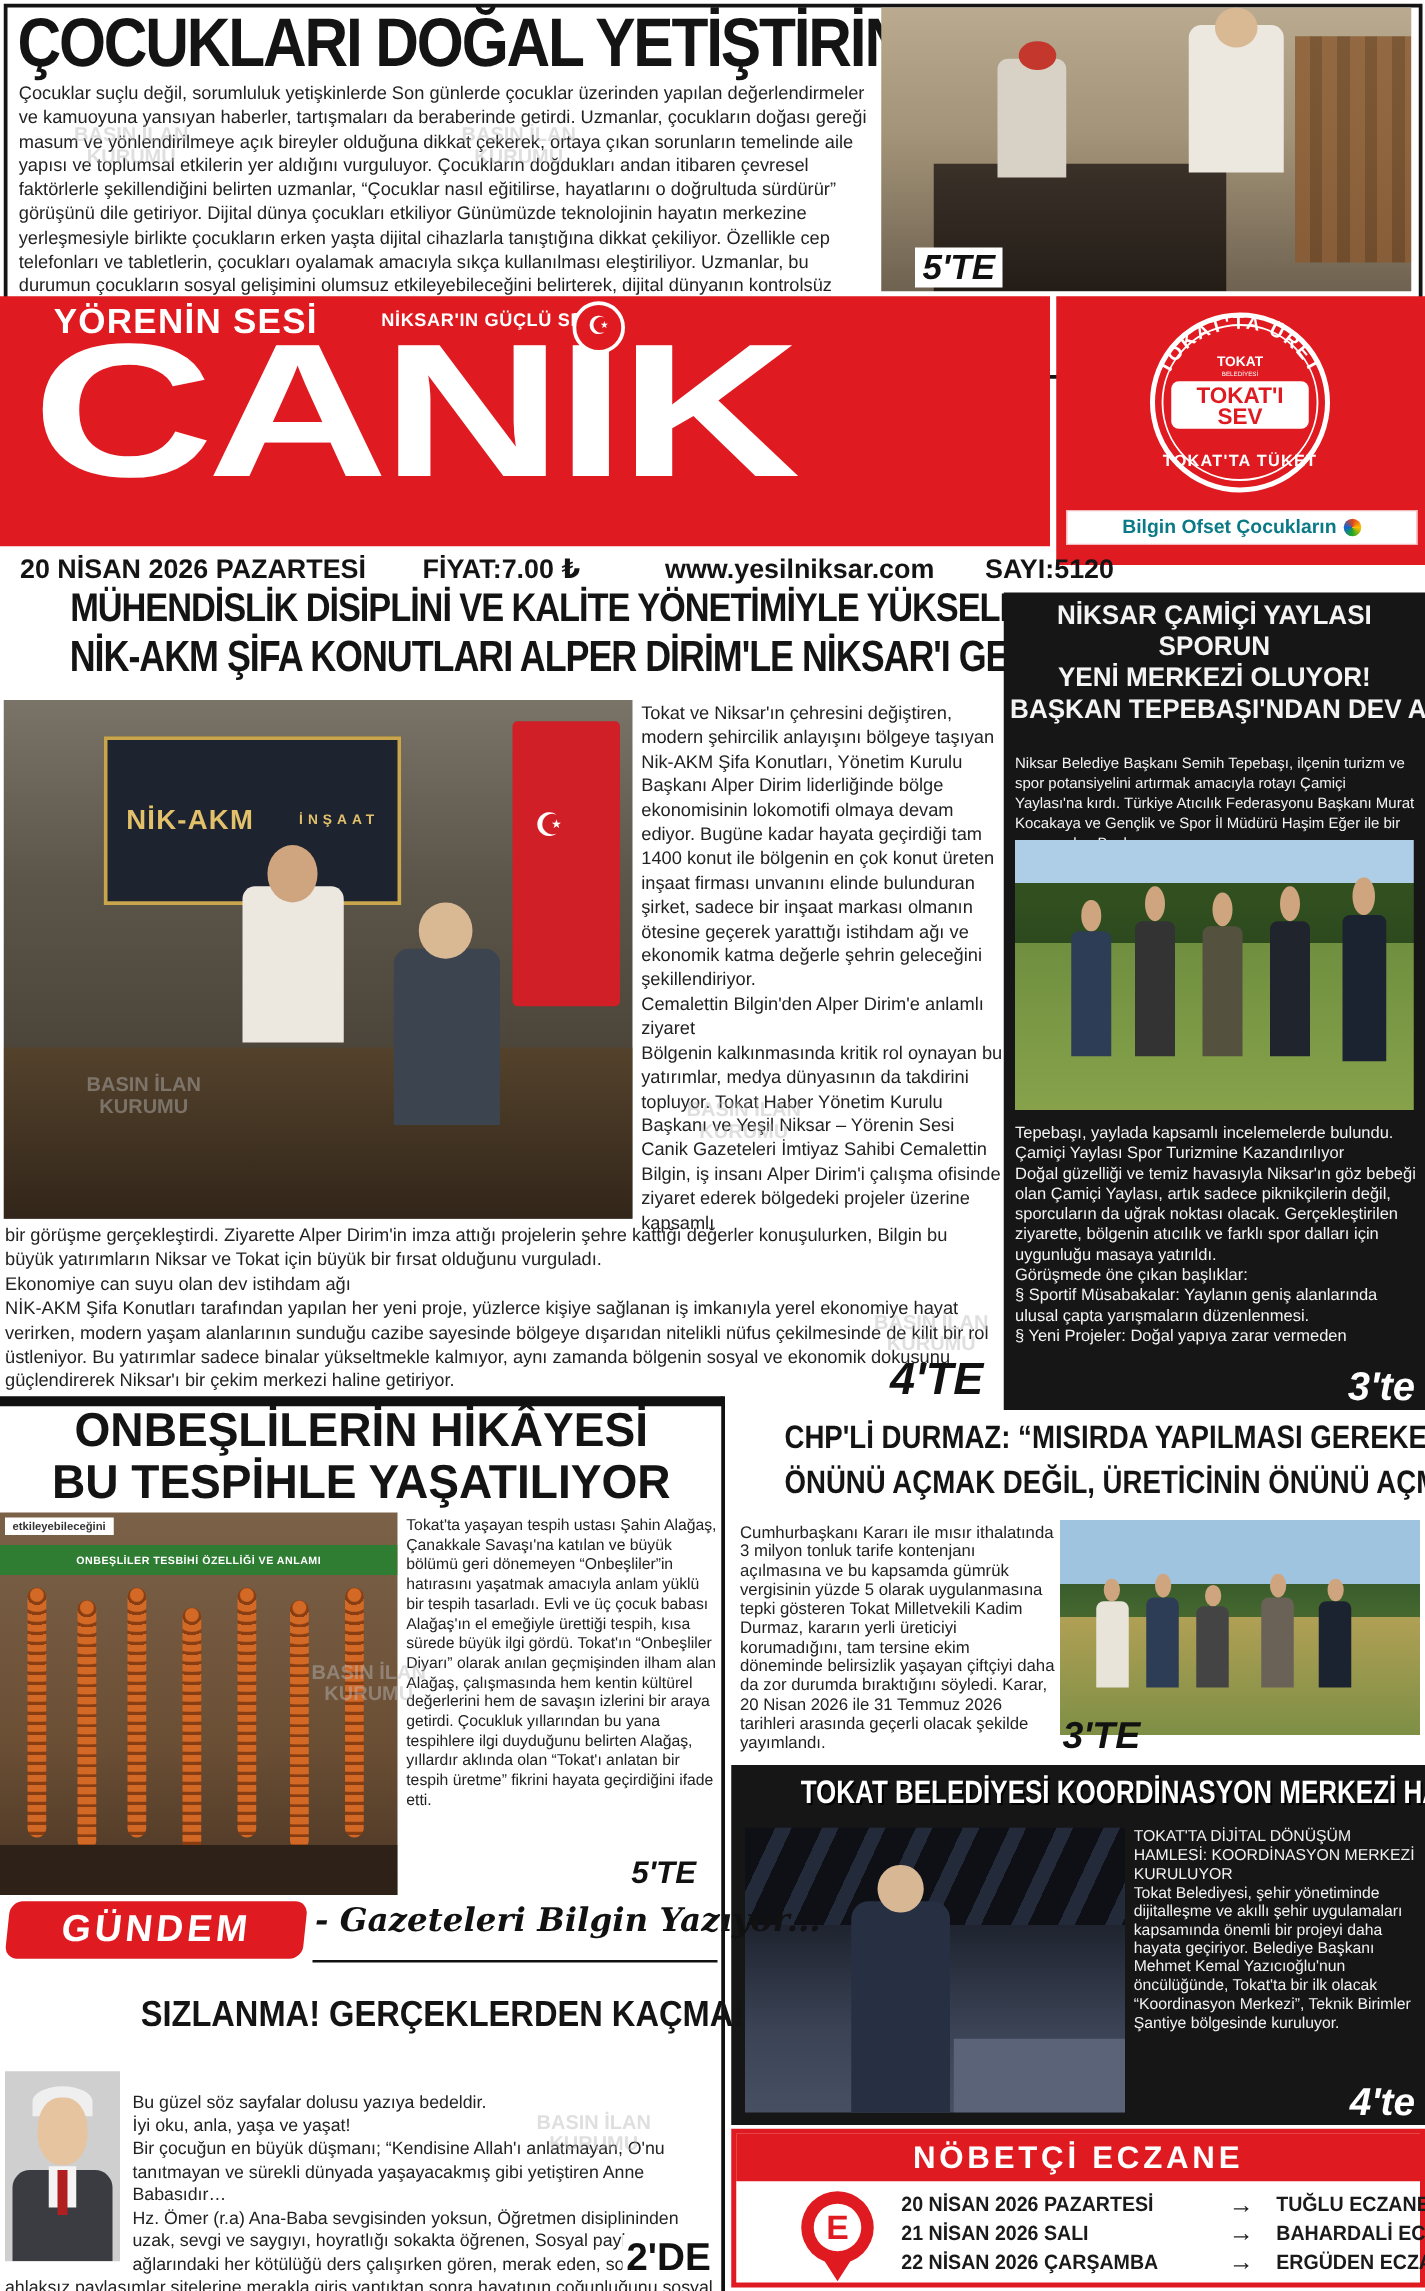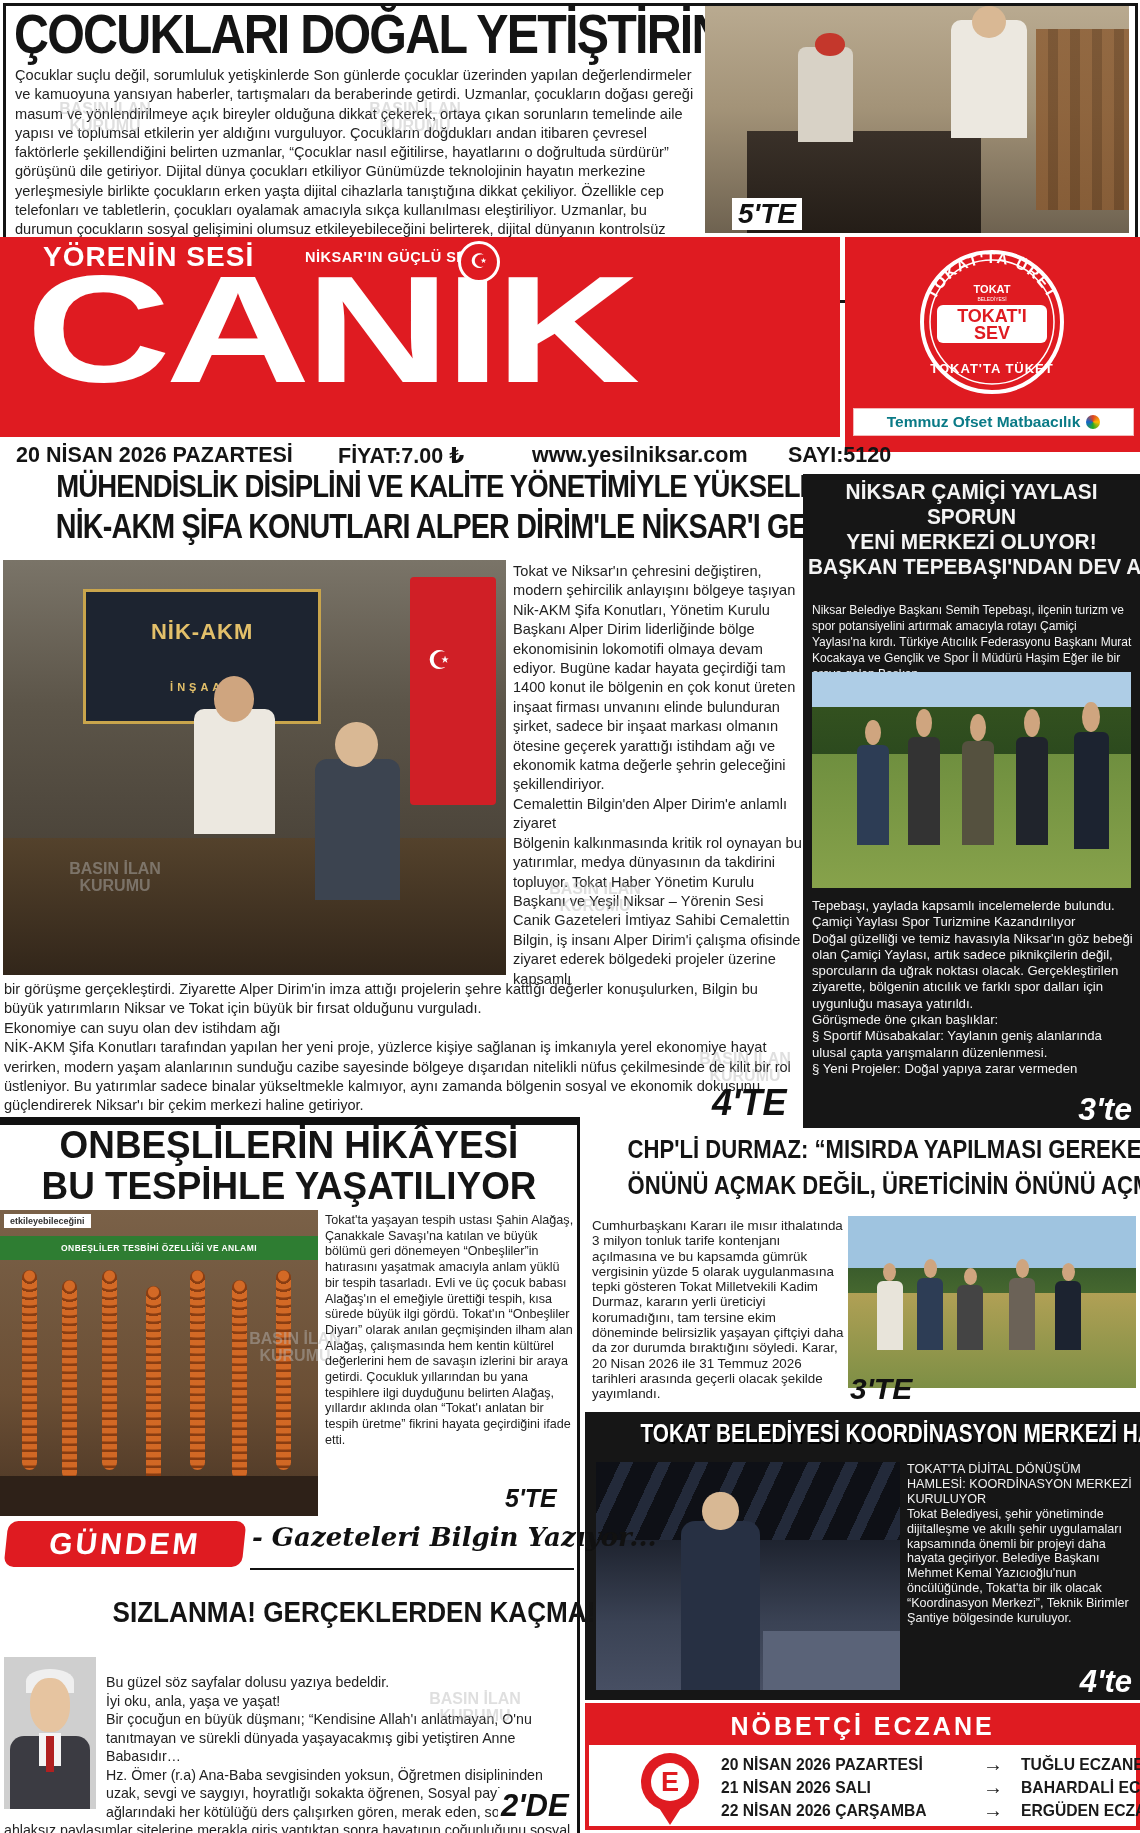--- a/index.html
+++ b/index.html
@@ -36,21 +36,21 @@
   #printer-logo{width:14px;height:14px;border-radius:50%;background:conic-gradient(#d42,#fb0,#2a2,#16c,#d42);}
   
   .dl{top:443px;font-size:21.5px;font-weight:800;color:#141414;white-space:nowrap;}
   
   #mh1{left:0;top:468px;width:802px;text-align:center;font-size:32px;font-weight:800;letter-spacing:-1px;
        transform:scaleX(.86);transform-origin:center top;white-space:nowrap;color:#141414;}
   #mh2{left:-20px;top:506px;width:842px;text-align:center;font-size:35px;font-weight:800;letter-spacing:-1px;
        transform:scaleX(.82);transform-origin:center top;white-space:nowrap;color:#141414;}
   #main-photo{left:3px;top:560px;width:503px;height:415px;background:linear-gradient(180deg,#7a7468 0%,#5c5549 35%,#3c352c 100%);overflow:hidden;}
   .mp-panel{position:absolute;left:16%;top:7%;width:46%;height:31%;background:#1d2430;border:3px solid #c9a54c;
-      display:flex;flex-direction:column;align-items:center;justify-content:center;color:#e3c06a;gap:36px;}
+      display:flex;align-items:center;justify-content:center;color:#e3c06a;gap:36px;}
   .mp-panel .l1{font-size:22px;font-weight:800;letter-spacing:1px;}
   .mp-panel .l2{font-size:11px;font-weight:700;letter-spacing:4px;}
   .mp-flag{position:absolute;right:2%;top:4%;width:17%;height:55%;background:#d01f26;border-radius:4px;}
   .mp-flag:after{content:"☪";color:#fff;font-size:26px;position:absolute;left:20%;top:30%;}
   .mp-desk{position:absolute;left:0;bottom:0;width:100%;height:33%;background:linear-gradient(180deg,#54422c,#32261a);}
   .mp-man1{position:absolute;left:38%;top:36%;width:16%;height:30%;background:#ece8e0;border-radius:10px 10px 0 0;}
   .mp-head1{position:absolute;left:42%;top:28%;width:8%;height:11%;background:#cfa57f;border-radius:50%;}
   .mp-man2{position:absolute;left:62%;top:48%;width:17%;height:34%;background:#3c4450;border-radius:12px 12px 0 0;}
   .mp-head2{position:absolute;left:66%;top:39%;width:8.5%;height:11%;background:#d9b894;border-radius:50%;}
   #main-col{left:513px;top:562px;width:289px;font-size:14.6px;line-height:19.4px;white-space:pre-line;color:#222;}
@@ -92,21 +92,21 @@
       font-size:26px;color:#111;white-space:nowrap;}
   #gundem-underline{left:250px;top:1568px;width:324px;height:2px;background:#111;}
   #gundem-headline{left:88px;top:1596px;width:490px;text-align:center;font-size:29px;font-weight:800;
       transform:scaleX(.9);transform-origin:center top;white-space:nowrap;color:#141414;}
   #gundem-content{left:4px;top:1636px;width:572px;height:197px;font-size:14.2px;line-height:18.5px;color:#222;white-space:pre-line;}
   .gp-suit{position:absolute;left:6%;bottom:0;width:88%;height:48%;background:#3b3b42;border-radius:14px 14px 0 0;}
   .gp-shirt{position:absolute;left:38%;bottom:28%;width:24%;height:22%;background:#f4f4f4;}
   .gp-tie{position:absolute;left:46%;bottom:24%;width:8%;height:24%;background:#b02020;}
   .gp-head{position:absolute;left:28%;top:14%;width:44%;height:36%;background:#e6c4a0;border-radius:45%;}
   .gp-hair{position:absolute;left:24%;top:8%;width:52%;height:16%;background:#efefef;border-radius:50% 50% 0 0;}
-  #gundem-ref{left:498px;top:1788px;font-size:31px;font-weight:800;font-style:italic;color:#111;background:#fff;padding:0 3px;z-index:4;}
+  #gundem-ref{left:498px;top:1788px;font-size:31px;font-weight:800;color:#111;background:#fff;padding:0 3px;z-index:4;}
   
   #chp-h1{left:586px;top:1134px;width:554px;text-align:center;font-size:26px;font-weight:800;
       transform:scaleX(.85);transform-origin:center top;white-space:nowrap;color:#141414;}
   #chp-h2{left:586px;top:1170px;width:554px;text-align:center;font-size:26px;font-weight:800;
       transform:scaleX(.85);transform-origin:center top;white-space:nowrap;color:#141414;}
   #chp-body{left:592px;top:1218px;width:253px;font-size:13.4px;line-height:15.3px;color:#222;}
   #chp-photo{left:848px;top:1216px;width:288px;height:172px;
       background:linear-gradient(180deg,#9fc4e0 0%,#9fc4e0 30%,#3a5c2c 30%,#46682f 45%,#b0a055 45%,#7d8f45 100%);overflow:hidden;}
   #chp-ref{left:850px;top:1372px;font-size:30px;font-weight:800;font-style:italic;color:#111;}
   
@@ -182,21 +182,21 @@
         <textPath href="#arcTop" startOffset="50%" text-anchor="middle">TOKAT'TA ÜRET</textPath>
       </text>
       <text x="147" y="56" text-anchor="middle" font-size="11" font-weight="bold" fill="#ffffff">TOKAT</text>
       <text x="147" y="64" text-anchor="middle" font-size="5" fill="#ffffff">BELEDİYESİ</text>
       <rect x="92" y="68" width="110" height="38" rx="6" fill="#ffffff"></rect>
       <text x="147" y="85" text-anchor="middle" font-size="18" font-weight="bold" fill="#df1b21">TOKAT'I</text>
       <text x="147" y="102" text-anchor="middle" font-size="18" font-weight="bold" fill="#df1b21">SEV</text>
       <text x="147" y="136" text-anchor="middle" font-size="13" font-weight="bold" fill="#ffffff" letter-spacing="1">TOKAT'TA TÜKET</text>
     </svg>
     <div id="printer-strip">
-      <span class="t">Temmuz Ofset Matbaacılık</span>
+      <span class="t">Bilgin Ofset Çocukların</span>
       <span id="printer-logo"></span>
     </div>
   </div>
 
   <div class="abs dl" style="left:16px;">20 NİSAN 2026 PAZARTESİ</div>
   <div class="abs dl" style="left:338px;">FİYAT:7.00 ₺</div>
   <div class="abs dl" style="left:532px;">www.yesilniksar.com</div>
   <div class="abs dl" style="left:788px;">SAYI:5120</div>
 
   <div class="abs" id="mh1">MÜHENDİSLİK DİSİPLİNİ VE KALİTE YÖNETİMİYLE YÜKSELEN</div>

